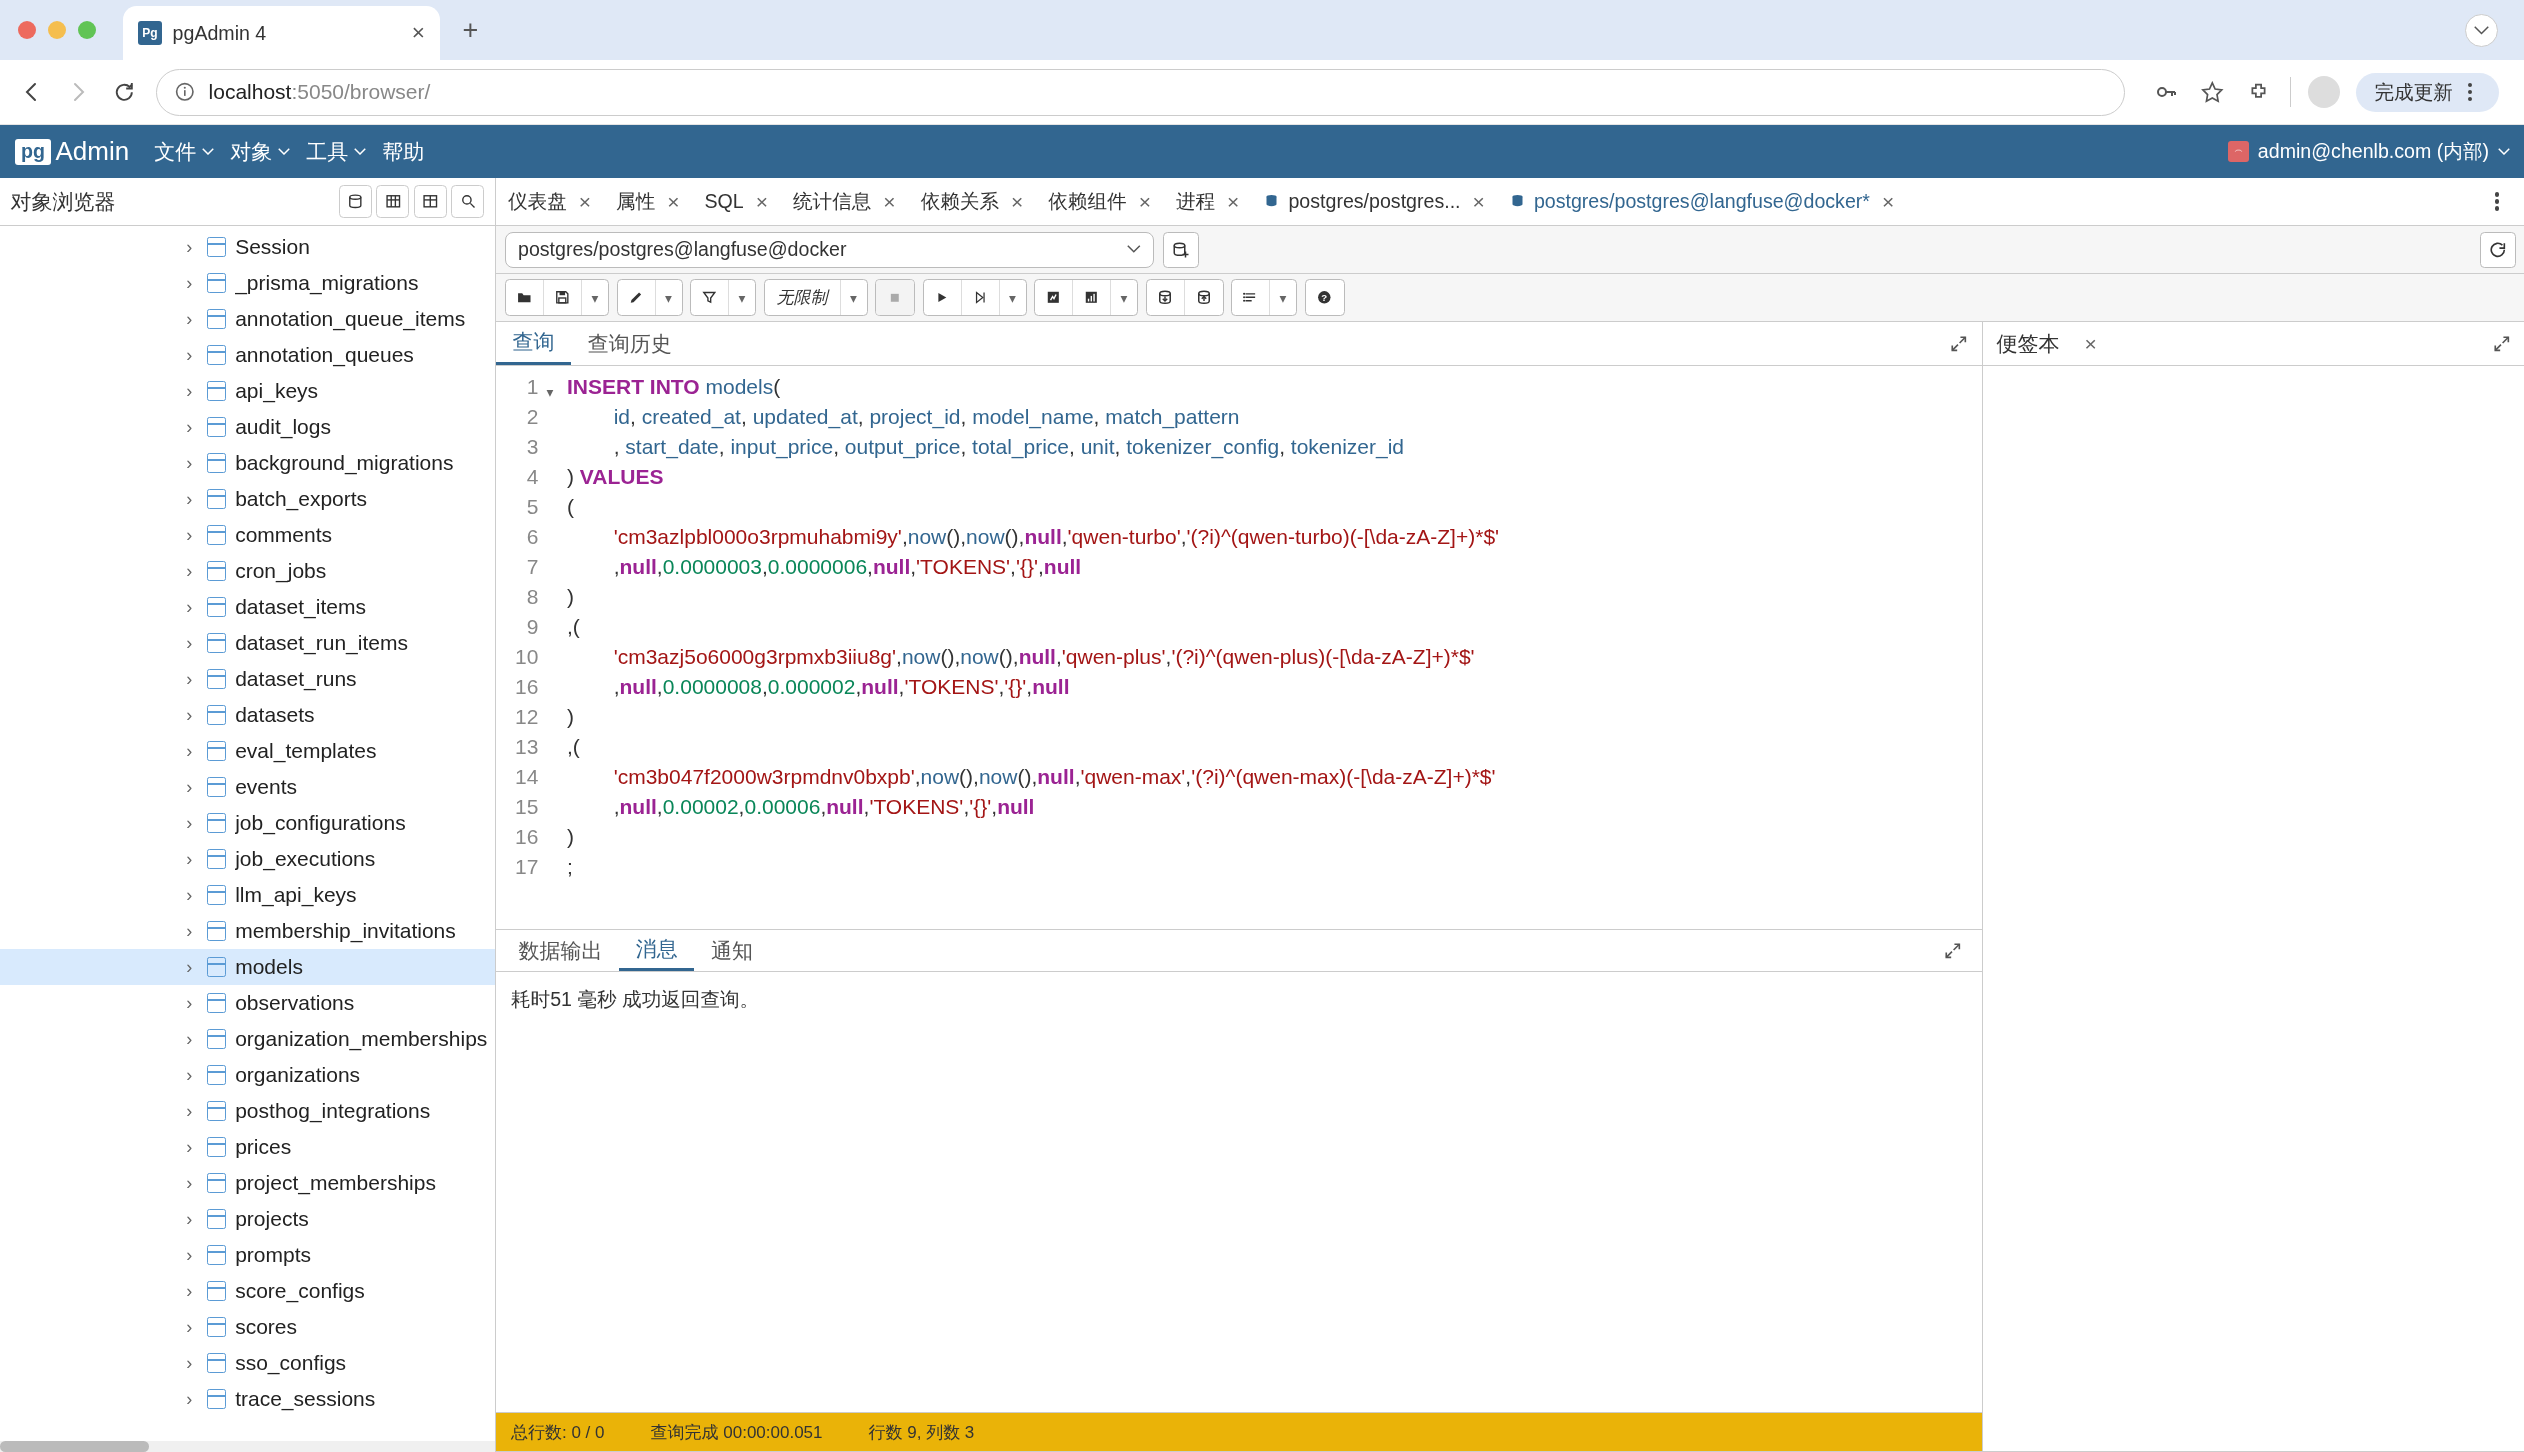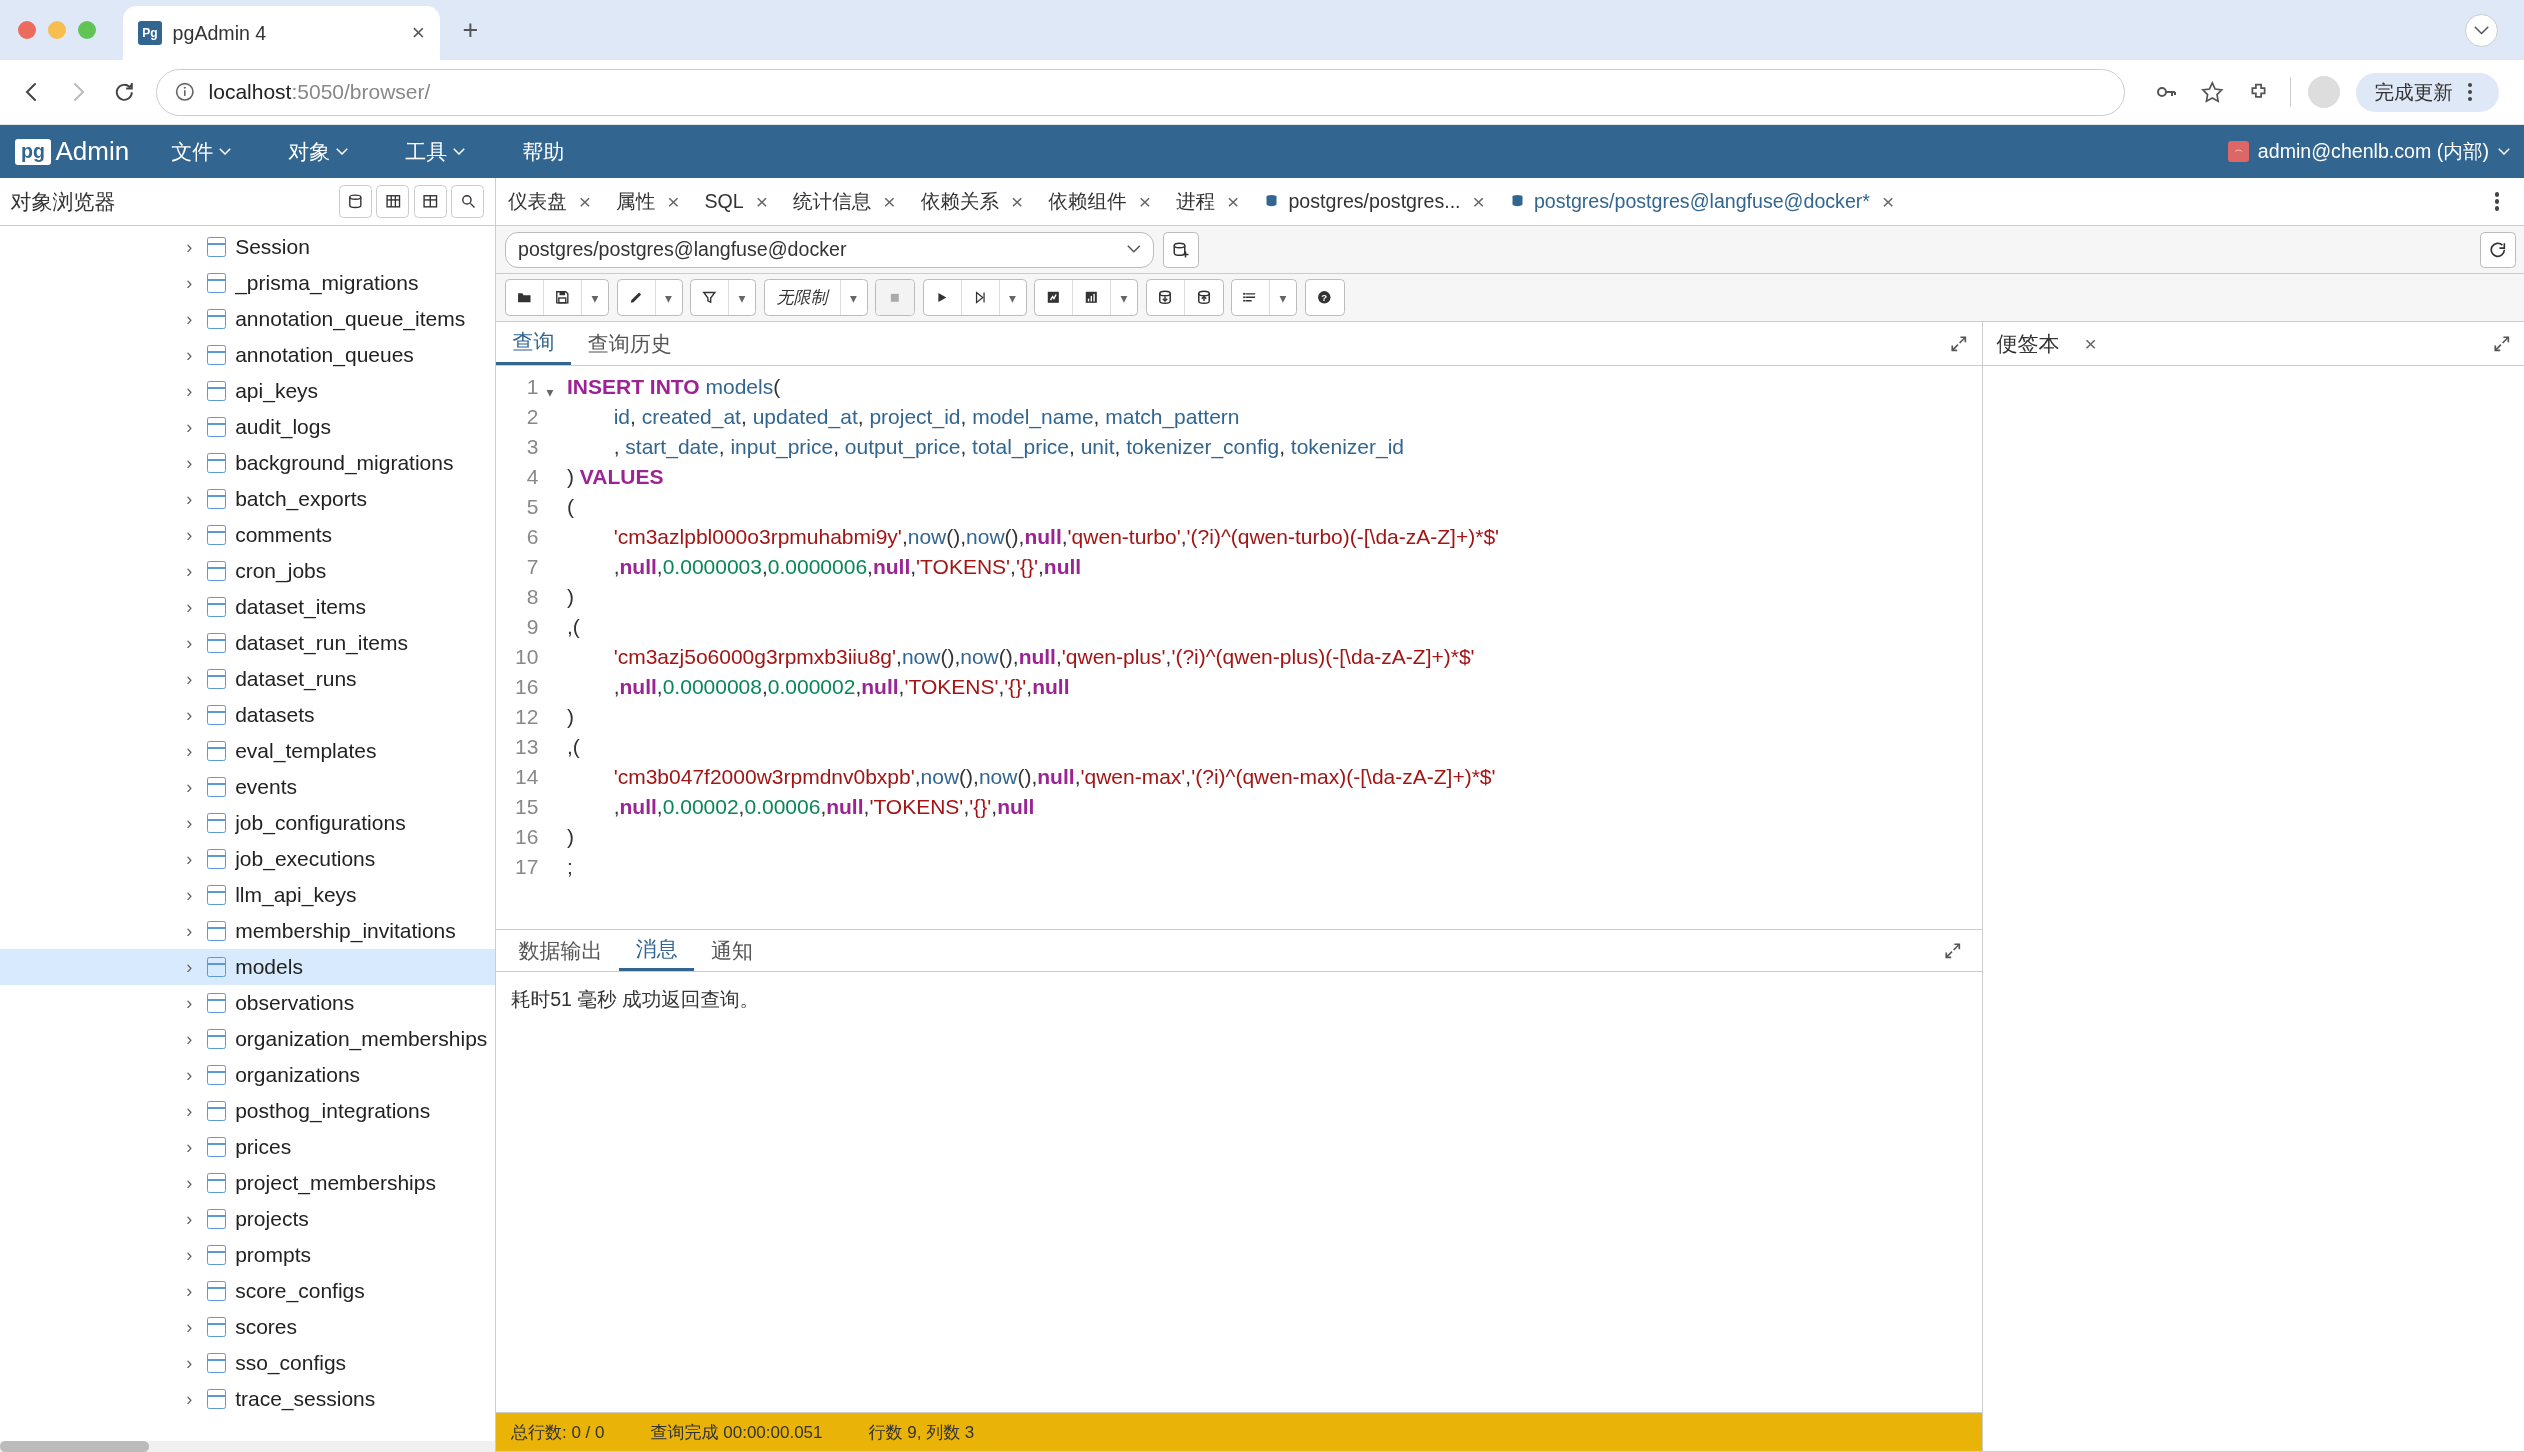--- a/index.html
+++ b/index.html
@@ -30,21 +30,21 @@
 .addr-text .host { color: #222; }
 .addr-actions { display: flex; align-items: center; gap: 16.6px; color: #555; padding: 0 9px; }
 .icon-btn-chrome { width: 30px; height: 30px; display: flex; align-items: center; justify-content: center; font-size: 22.6px; }
 .profile-circle { width: 32px; height: 32px; border-radius: 50%; background: #ddd; }
 .update-btn { background: #dfe8f6; border-radius: 22.6px; padding: 6px 18px; font-size: 19.6px; color: #333; display: flex; align-items: center; gap: 6px; }
 
 
 .pga-top { background: #326690; color: #fff; height: 53px; display: flex; align-items: center; padding: 0 15px; }
 .pga-logo { display: flex; align-items: center; gap: 4.5px; font-size: 26px; }
 .pga-logo .pg { background: #fff; color: #326690; font-weight: bold; padding: 1.5px 6px; border-radius: 3px; font-size: 19.6px; }
-.pga-menus { display: flex; gap: 57px; margin-left: 42px; }
+.pga-menus { display: flex; gap: 16px; margin-left: 25px; }
 .pga-menu-item { display: flex; align-items: center; gap: 6px; cursor: pointer; font-size: 21px; }
 .pga-user { margin-left: auto; display: flex; align-items: center; gap: 9px; font-size: 19.6px; }
 .user-icon { width: 21px; height: 21px; background: #d66; border-radius: 3px; display: flex; align-items: center; justify-content: center; }
 
 
 .main-split { flex: 1; display: flex; overflow: hidden; }
 
 
 .sidebar { width: 496px; border-right: 0.8px solid #ccc; display: flex; flex-direction: column; background: #fff; }
 .sidebar-head { height: 48px; border-bottom: 0.8px solid #ccc; display: flex; align-items: center; padding: 0 10.6px; }
@@ -70,21 +70,21 @@
 .pga-tab .x { color: #666; font-size: 21px; margin-left: 4.5px; }
 .pga-tab.active { color: #326690; }
 .pga-tab.active .tab-lbl { color: #326690; }
 .tab-db-ico { width: 16.6px; height: 16.6px; display:inline-block; color:#326690; }
 .pga-tab-end { margin-left: auto; display:flex; align-items:center; padding: 0 9px;}
 .kebab { font-size: 22.6px; color: #444; display:flex; flex-direction:column; gap:2.3px; align-items:center; justify-content:center; width:22.6px;}
 .kebab span{width:4.5px;height:4.5px;background:#444;border-radius:50%;}
 
 
 .conn-bar { height: 48px; border-bottom: 0.8px solid #ccc; display: flex; align-items: center; padding: 0 9px; gap: 9px; background:#f6f6f6;}
-.conn-select { flex: 0 0 649px; height: 36px; border: 0.8px solid #bbb; border-radius: 13px; background: #fff; display: flex; align-items: center; padding: 0 12px; justify-content: space-between; font-size: 19.6px; color: #333; }
+.conn-select { flex: 0 0 649px; height: 36px; border: 0.8px solid #bbb; border-radius: 8px; background: #fff; display: flex; align-items: center; padding: 0 12px; justify-content: space-between; font-size: 19.6px; color: #333; }
 .conn-ico-btn { width: 36px; height: 36px; border: 0.8px solid #bbb; border-radius: 4.5px; background: #fff; display: flex; align-items: center; justify-content: center; color: #333; }
 .spacer { flex: 1; }
 .reload-btn { width: 36px; height: 36px; border: 0.8px solid #bbb; border-radius: 4.5px; background: #fff; display:flex; align-items:center; justify-content:center;}
 
 
 .toolbar { height: 48px; border-bottom: 0.8px solid #ccc; display: flex; align-items: center; padding: 0 9px; gap: 7.5px; background:#f6f6f6;}
 .tb-grp { display: flex; border: 0.8px solid #bbb; border-radius: 4.5px; background: #fff; overflow: hidden; }
 .tb-btn { width: 38px; height: 35px; display: flex; align-items: center; justify-content: center; color: #333; font-size: 18px; border-right: 0.8px solid #ddd; cursor:pointer;}
 .tb-btn.last { border-right: none; }
 .tb-btn.wide { width: auto; padding: 0 12px; font-size: 17px; font-style: italic; }

